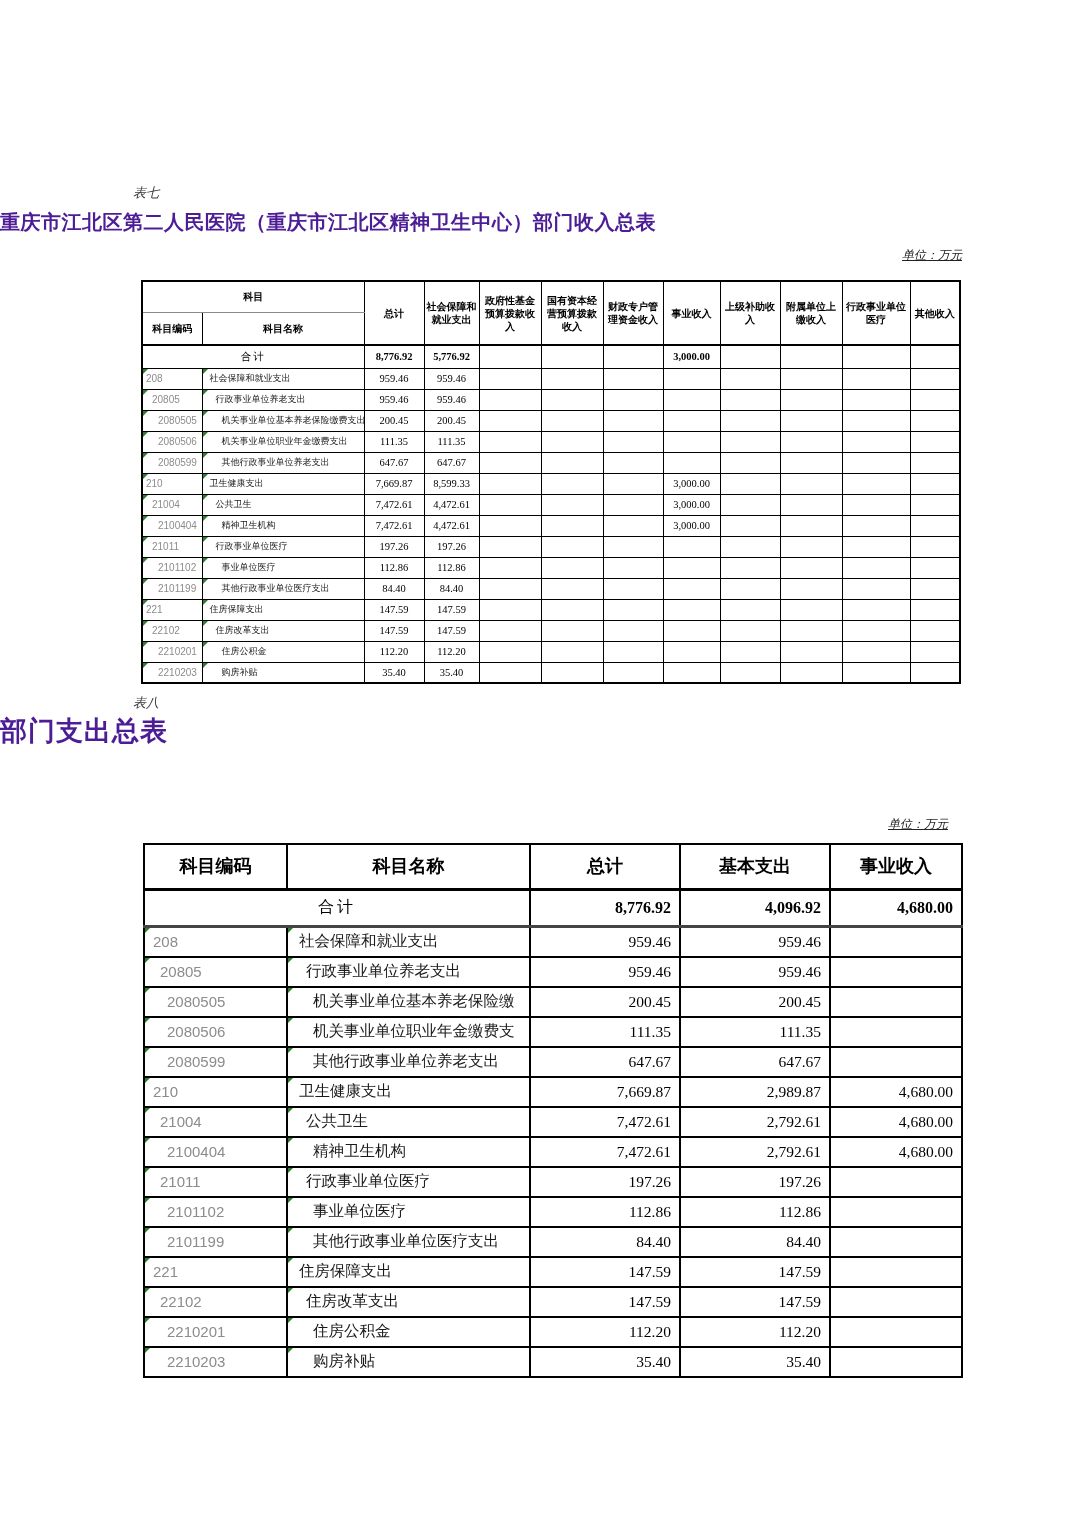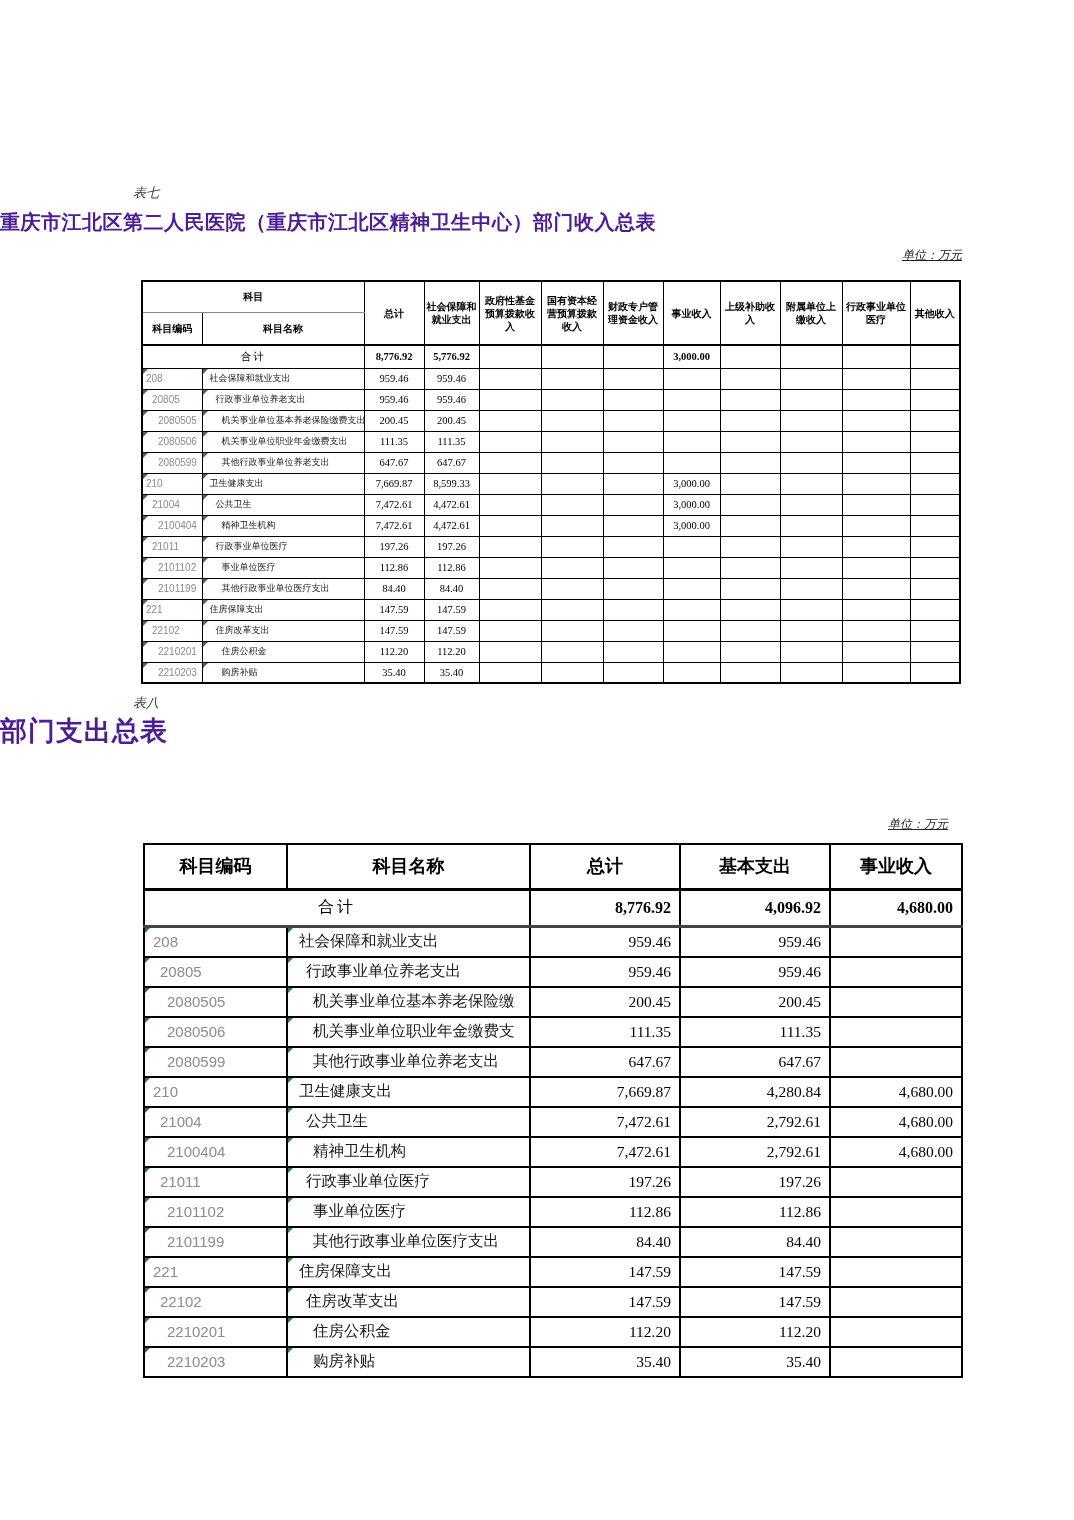--- a/index.html
+++ b/index.html
@@ -411,21 +411,21 @@
           <td class="num">647.67</td>
           <td class="num"></td>
         </tr>
         <tr>
           <td class="code ind0"><i class="tri"></i><span>210</span></td>
           <td class="name">
             <i class="tri"></i>
             <div class="nclip ind0">卫生健康支出</div>
           </td>
           <td class="num">7,669.87</td>
-          <td class="num">4,280.84</td>
+          <td class="num">2,989.87</td>
           <td class="num">4,680.00</td>
         </tr>
         <tr>
           <td class="code ind1"><i class="tri"></i><span>21004</span></td>
           <td class="name">
             <i class="tri"></i>
             <div class="nclip ind1">公共卫生</div>
           </td>
           <td class="num">7,472.61</td>
           <td class="num">2,792.61</td>

